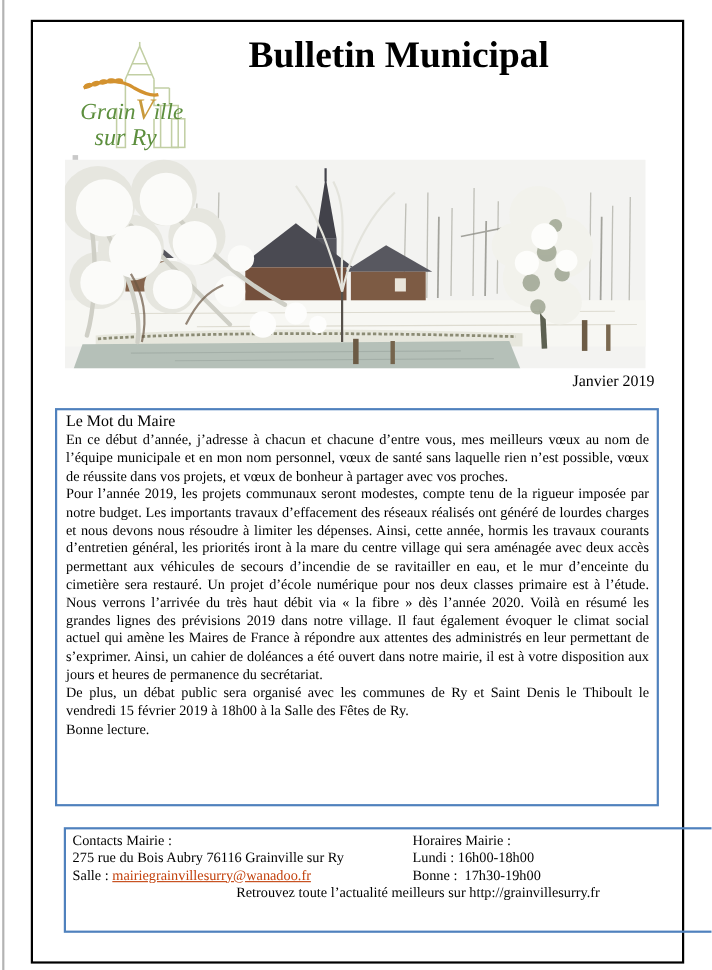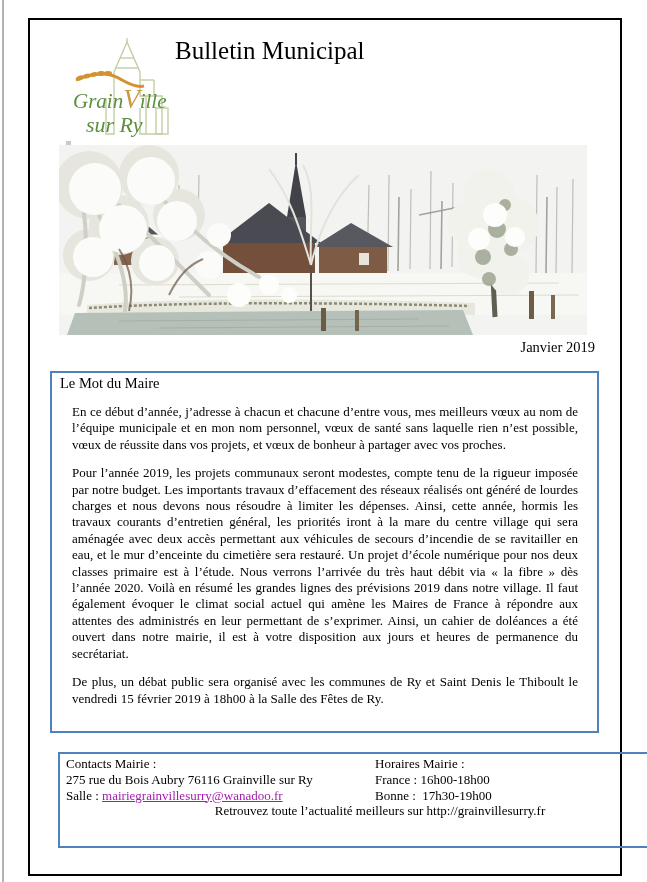--- a/index.html
+++ b/index.html
@@ -2,36 +2,36 @@
 <html><head>
 <meta charset="utf-8">
 <style>
   html,body{margin:0;padding:0;background:#ffffff;}
   .canvas{position:relative;width:647px;height:882px;background:#ffffff;overflow:hidden;
           font-family:"Liberation Serif","DejaVu Serif",serif;color:#000;}
   .scan-line{position:absolute;left:2px;top:0;width:2px;height:882px;background:#b3b3b3;}
   .page-frame{position:absolute;left:28px;top:18px;width:594px;height:858px;
               border:2px solid #000;box-sizing:border-box;background:#fff;}
   .logo{position:absolute;left:70px;top:38px;width:112px;height:108px;}
-  .masthead{position:absolute;left:175px;top:34px;width:375px;text-align:left;
-            font-weight:normal;font-size:25px;line-height:33px;}
+  .masthead{position:absolute;left:175px;top:34px;width:375px;text-align:center;
+            font-weight:bold;font-size:34px;line-height:33px;}
   .photo{position:absolute;left:59px;top:145px;width:528px;height:190px;}
   .date-line{position:absolute;top:339px;right:52px;font-size:14.5px;}
   .mayor-box{position:absolute;left:50px;top:371px;width:549px;height:362px;
              border:2px solid #4f81bd;box-sizing:border-box;overflow:hidden;
              padding:1px 7px 0 8px;font-size:13px;line-height:16.4px;}
   .mayor-box .heading{font-size:14.5px;line-height:18px;}
-  .mayor-box p{margin:12px;text-align:justify;}
+  .mayor-box p{margin:0;text-align:justify;}
   .footer-box{position:absolute;left:58px;top:752px;width:644px;height:96px;
               border:2px solid #4f81bd;box-sizing:border-box;overflow:hidden;
               padding:2px 6px;font-size:13px;line-height:15.8px;}
   .footer-cols{position:relative;}
   .hours-col{position:absolute;left:309px;top:0;}
   .footer-box .line{white-space:pre-wrap;}
-  .mail-link{color:#a21caf;text-decoration:underline;}
+  .mail-link{color:#c2410c;text-decoration:underline;}
   .site-line{text-align:center;white-space:pre-wrap;}
   .artifact-dot{position:absolute;left:66px;top:141px;width:5px;height:5px;background:#c9c9c9;}
 </style>
 </head>
 <body>
 
 <div class="canvas">
   <div class="scan-line"></div>
 
   <div class="page-frame"></div>
@@ -193,31 +193,32 @@
       </g>
   </svg>
 
   <div class="date-line">Janvier 2019</div>
 
   <div class="mayor-box">
     <div class="heading">Le Mot du Maire</div>
     <p>En ce début d’année, j’adresse à chacun et chacune d’entre vous, mes meilleurs vœux au nom de l’équipe municipale et en mon nom personnel, vœux de santé sans laquelle rien n’est possible, vœux de réussite dans vos projets, et vœux de bonheur à partager avec vos proches.</p>
     <p>Pour l’année 2019, les projets communaux seront modestes, compte tenu de la rigueur imposée par notre budget. Les importants travaux d’effacement des réseaux réalisés ont généré de lourdes charges et nous devons nous résoudre à limiter les dépenses. Ainsi, cette année, hormis les travaux courants d’entretien général, les priorités iront à la mare du centre village qui sera aménagée avec deux accès permettant aux véhicules de secours d’incendie de se ravitailler en eau, et le mur d’enceinte du cimetière sera restauré. Un projet d’école numérique pour nos deux classes primaire est à l’étude. Nous verrons l’arrivée du très haut débit via « la fibre » dès l’année 2020. Voilà en résumé les grandes lignes des prévisions 2019 dans notre village. Il faut également évoquer le climat social actuel qui amène les Maires de France à répondre aux attentes des administrés en leur permettant de s’exprimer. Ainsi, un cahier de doléances a été ouvert dans notre mairie, il est à votre disposition aux jours et heures de permanence du secrétariat.</p>
     <p>De plus, un débat public sera organisé avec les communes de Ry et Saint Denis le Thiboult le vendredi 15 février 2019 à 18h00 à la Salle des Fêtes de Ry.</p>
+    <p>Bonne lecture.</p>
 
   </div>
 
   <div class="footer-box">
     <div class="footer-cols">
       <div class="contacts-col">
         <div class="line">Contacts Mairie :</div>
         <div class="line">275 rue du Bois Aubry 76116 Grainville sur Ry</div>
         <div class="line"><span>Salle : </span><a href="#" class="mail-link">mairiegrainvillesurry@wanadoo.fr</a></div>
       </div>
       <div class="hours-col">
         <div class="line">Horaires Mairie :</div>
-        <div class="line">France : 16h00-18h00</div>
+        <div class="line">Lundi : 16h00-18h00</div>
         <div class="line">Bonne :  17h30-19h00</div>
       </div>
     </div>
     <div class="site-line">Retrouvez toute l’actualité meilleurs sur http://grainvillesurry.fr</div>
   </div>
 </div>
 
 </body></html>

